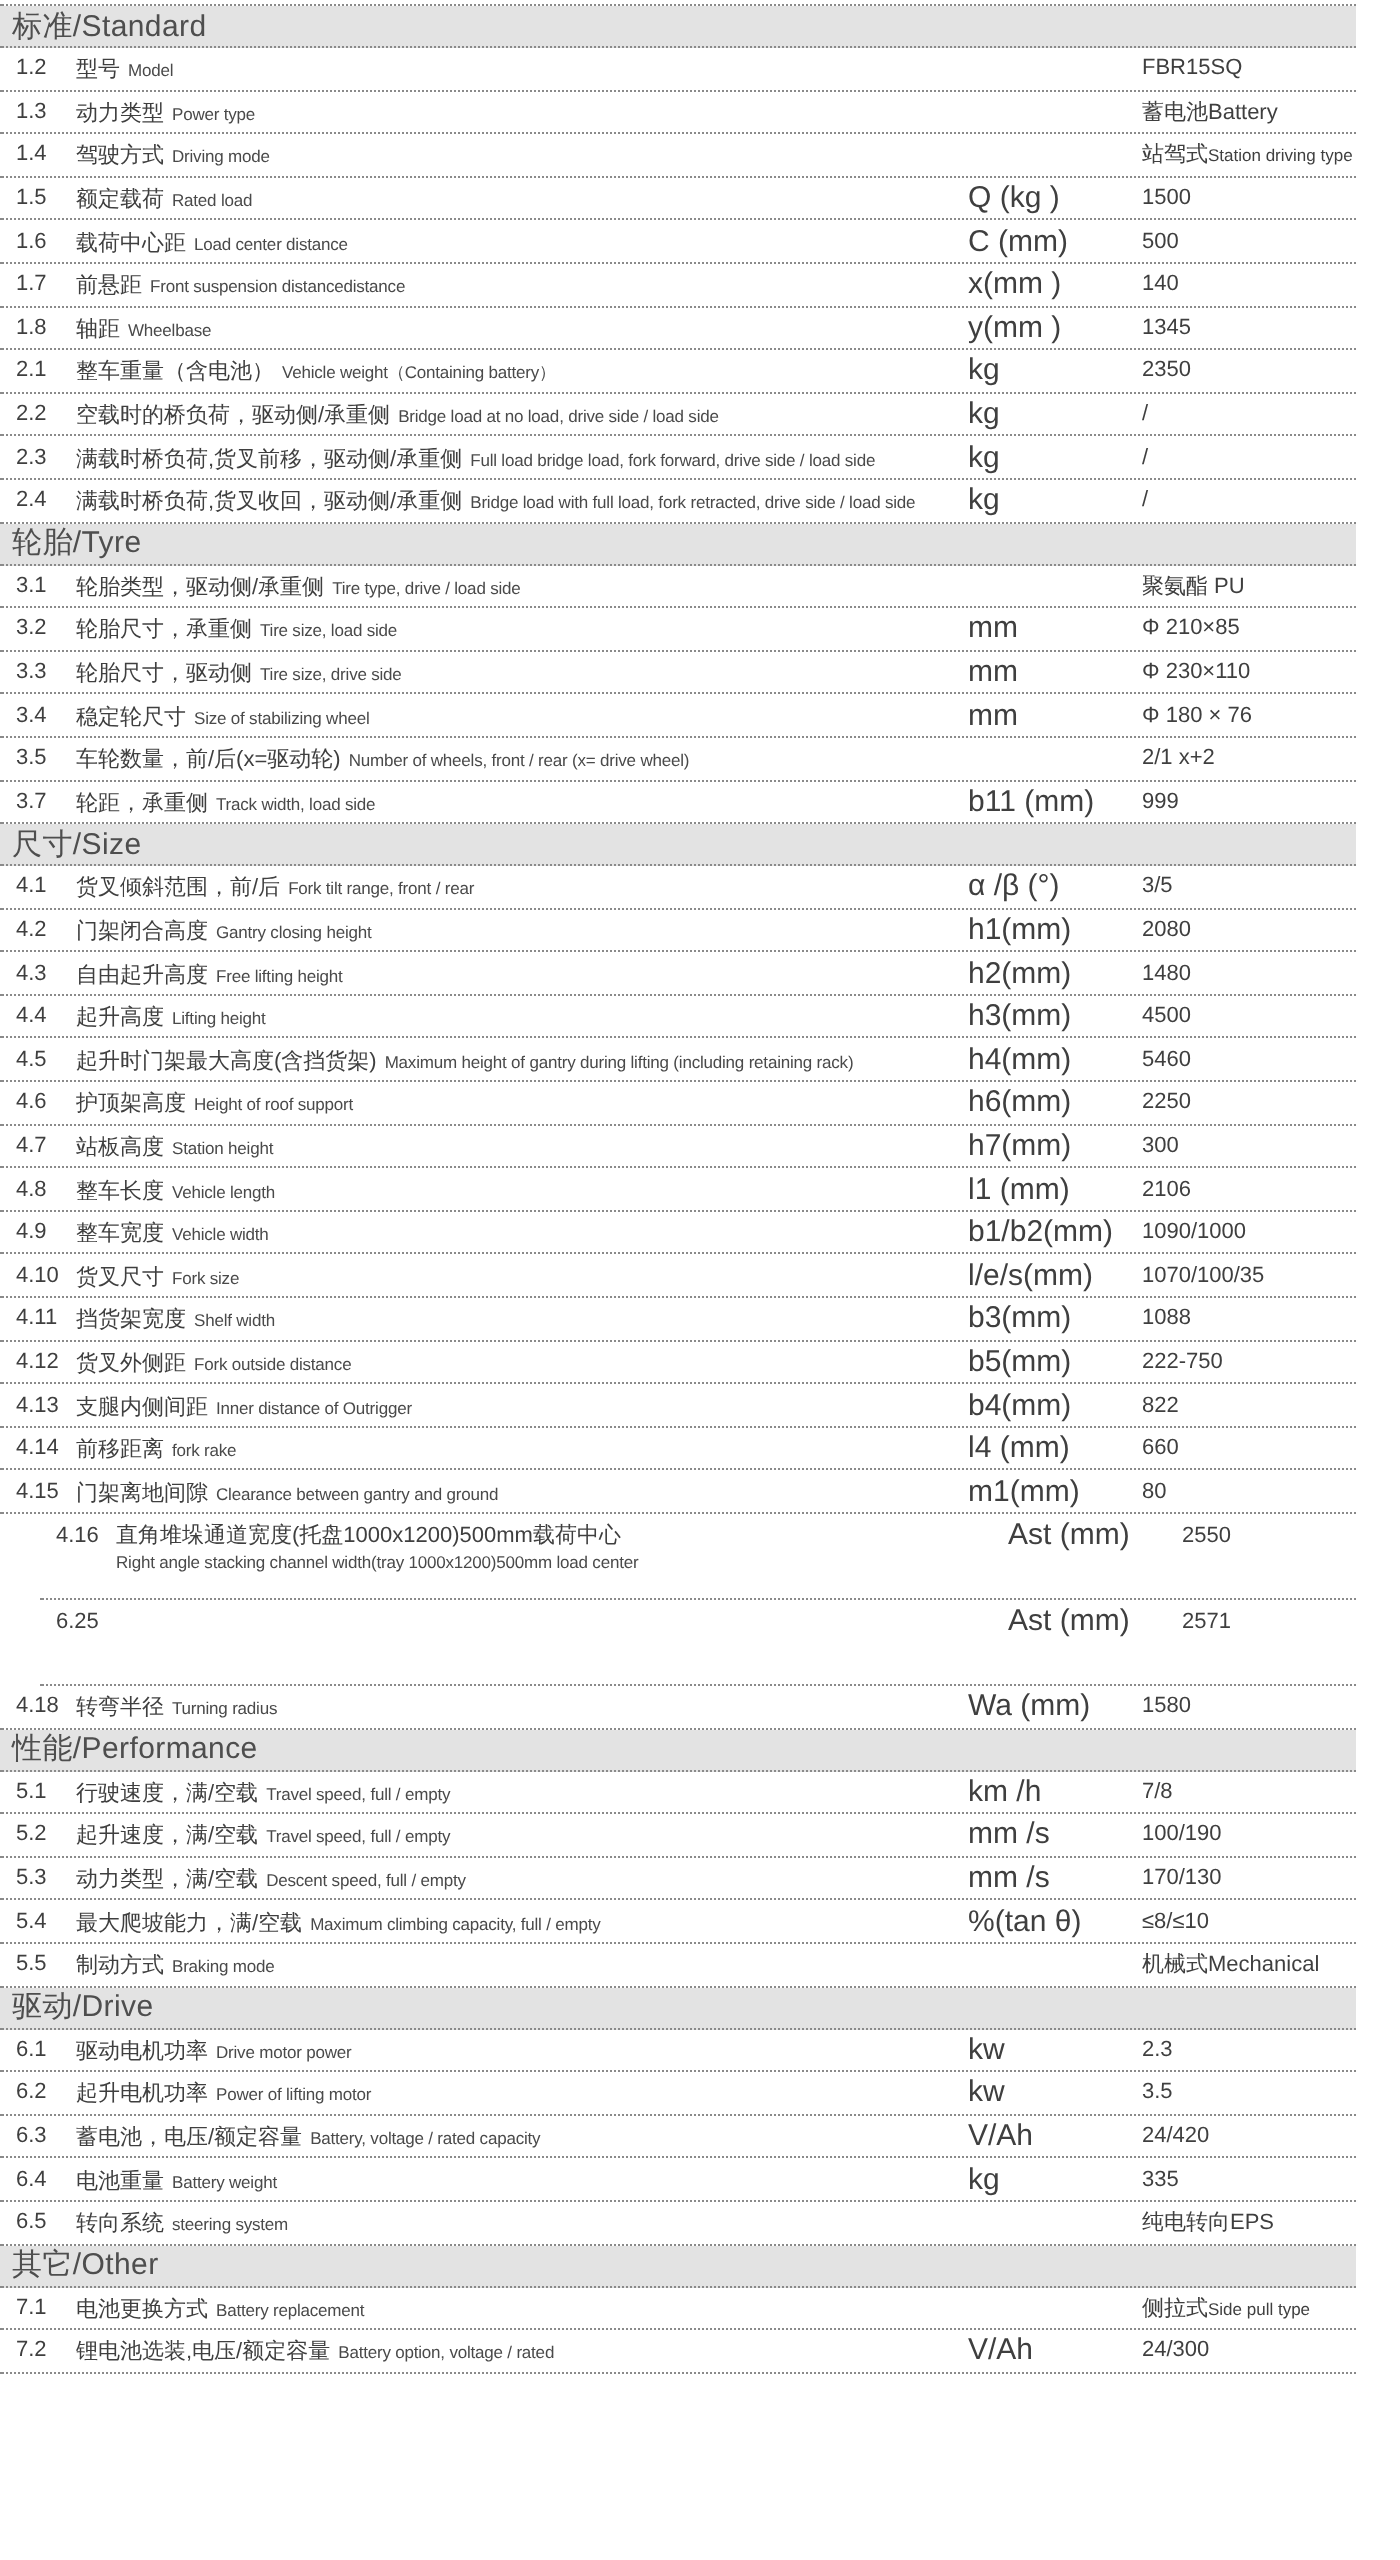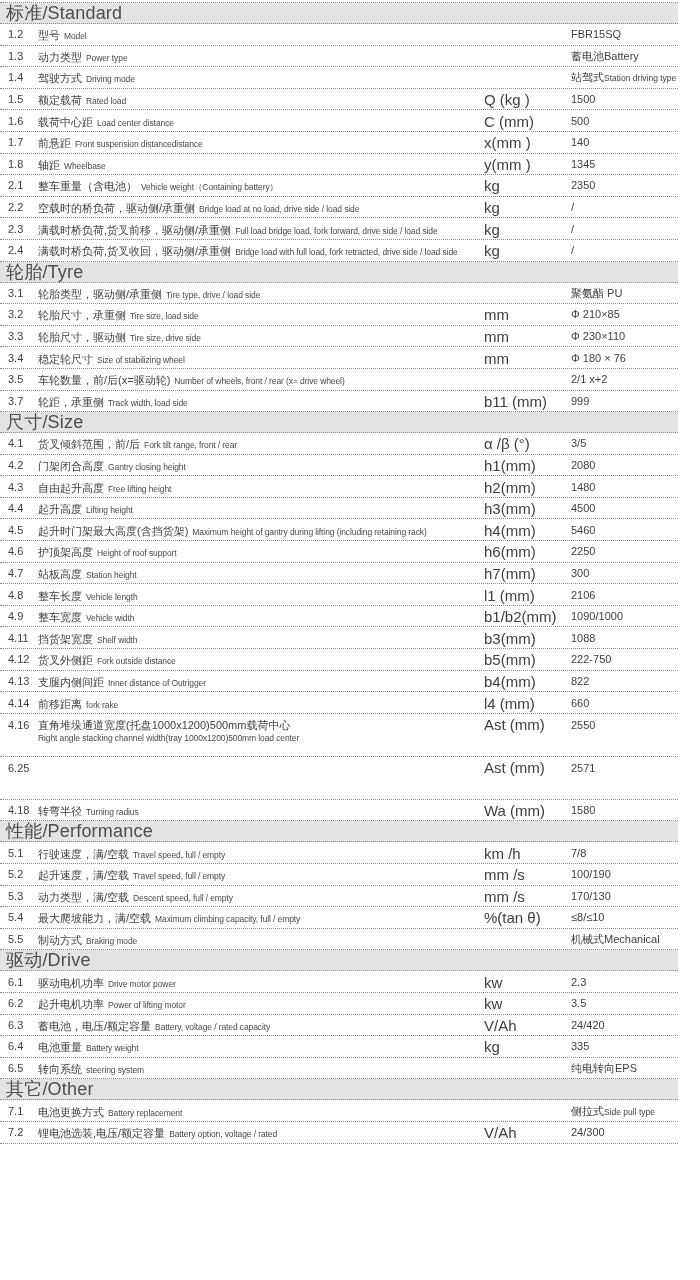--- a/index.html
+++ b/index.html
@@ -11,28 +11,28 @@
   }
   .page { width:700px; padding-top:2px; }
   .sheet { width:678px; border-top:1px dotted #8a8a8a; }
 
   .sec-header {
     height:21px; background:#e3e3e3;
     border-bottom:1px dotted #8a8a8a;
     display:flex; align-items:center;
     padding-left:6px; box-sizing:border-box;
   }
-  .sec-title { font-size:18px; color:#4e4e4e; letter-spacing:0.2px; }
+  .sec-title { font-size:15px; color:#4e4e4e; letter-spacing:0.2px; }
 
   .row {
     position:relative; height:21.6px;
     border-bottom:1px dotted #8a8a8a;
     box-sizing:border-box;
   }
-  .row.tall { height:43px; }
+  .row.tall { height:43px;margin-left:20px; }
 
   .cell { position:absolute; top:50%; transform:translateY(-50%); white-space:nowrap; }
   .num   { left:8px;  width:30px; font-size:11px; }
   .label { left:38px; max-width:430px; overflow:visible; }
   .zh    { font-size:11px; }
   .en    { font-size:8.5px; color:#4a4a4a; margin-left:4px; letter-spacing:-0.1px; }
   .unit  { left:484px; font-size:15px; }
   .value { left:571px; font-size:11px; }
   .val-small { font-size:8.5px; }
 
@@ -352,20 +352,30 @@
     <span class="cell num">4.9</span>
     <span class="cell label">
       <span class="zh">整车宽度</span><span class="en">Vehicle width</span>
     </span>
     <span class="cell unit">b1/b2(mm)</span>
     <span class="cell value">
       <span class="val-main">1090/1000</span><span class="val-small"></span>
     </span>
   </div>
 
+  <div class="row">
+    <span class="cell num">4.10</span>
+    <span class="cell label">
+      <span class="zh">货叉尺寸</span><span class="en">Fork size</span>
+    </span>
+    <span class="cell unit">l/e/s(mm)</span>
+    <span class="cell value">
+      <span class="val-main">1070/100/35</span><span class="val-small"></span>
+    </span>
+  </div>
 
   <div class="row">
     <span class="cell num">4.11</span>
     <span class="cell label">
       <span class="zh">挡货架宽度</span><span class="en">Shelf width</span>
     </span>
     <span class="cell unit">b3(mm)</span>
     <span class="cell value">
       <span class="val-main">1088</span><span class="val-small"></span>
     </span>
@@ -397,20 +407,30 @@
     <span class="cell num">4.14</span>
     <span class="cell label">
       <span class="zh">前移距离</span><span class="en">fork rake</span>
     </span>
     <span class="cell unit">l4 (mm)</span>
     <span class="cell value">
       <span class="val-main">660</span><span class="val-small"></span>
     </span>
   </div>
 
+  <div class="row">
+    <span class="cell num">4.15</span>
+    <span class="cell label">
+      <span class="zh">门架离地间隙</span><span class="en">Clearance between gantry and ground</span>
+    </span>
+    <span class="cell unit">m1(mm)</span>
+    <span class="cell value">
+      <span class="val-main">80</span><span class="val-small"></span>
+    </span>
+  </div>
 
   <div class="row tall">
     <span class="cell num">4.16</span>
     <span class="cell label">
       <span class="zh">直角堆垛通道宽度(托盘1000x1200)500mm载荷中心</span>
                 <span class="en">Right angle stacking channel width(tray 1000x1200)500mm load center</span>
     </span>
     <span class="cell unit">Ast (mm)</span>
     <span class="cell value">
       <span class="val-main">2550</span><span class="val-small"></span>

